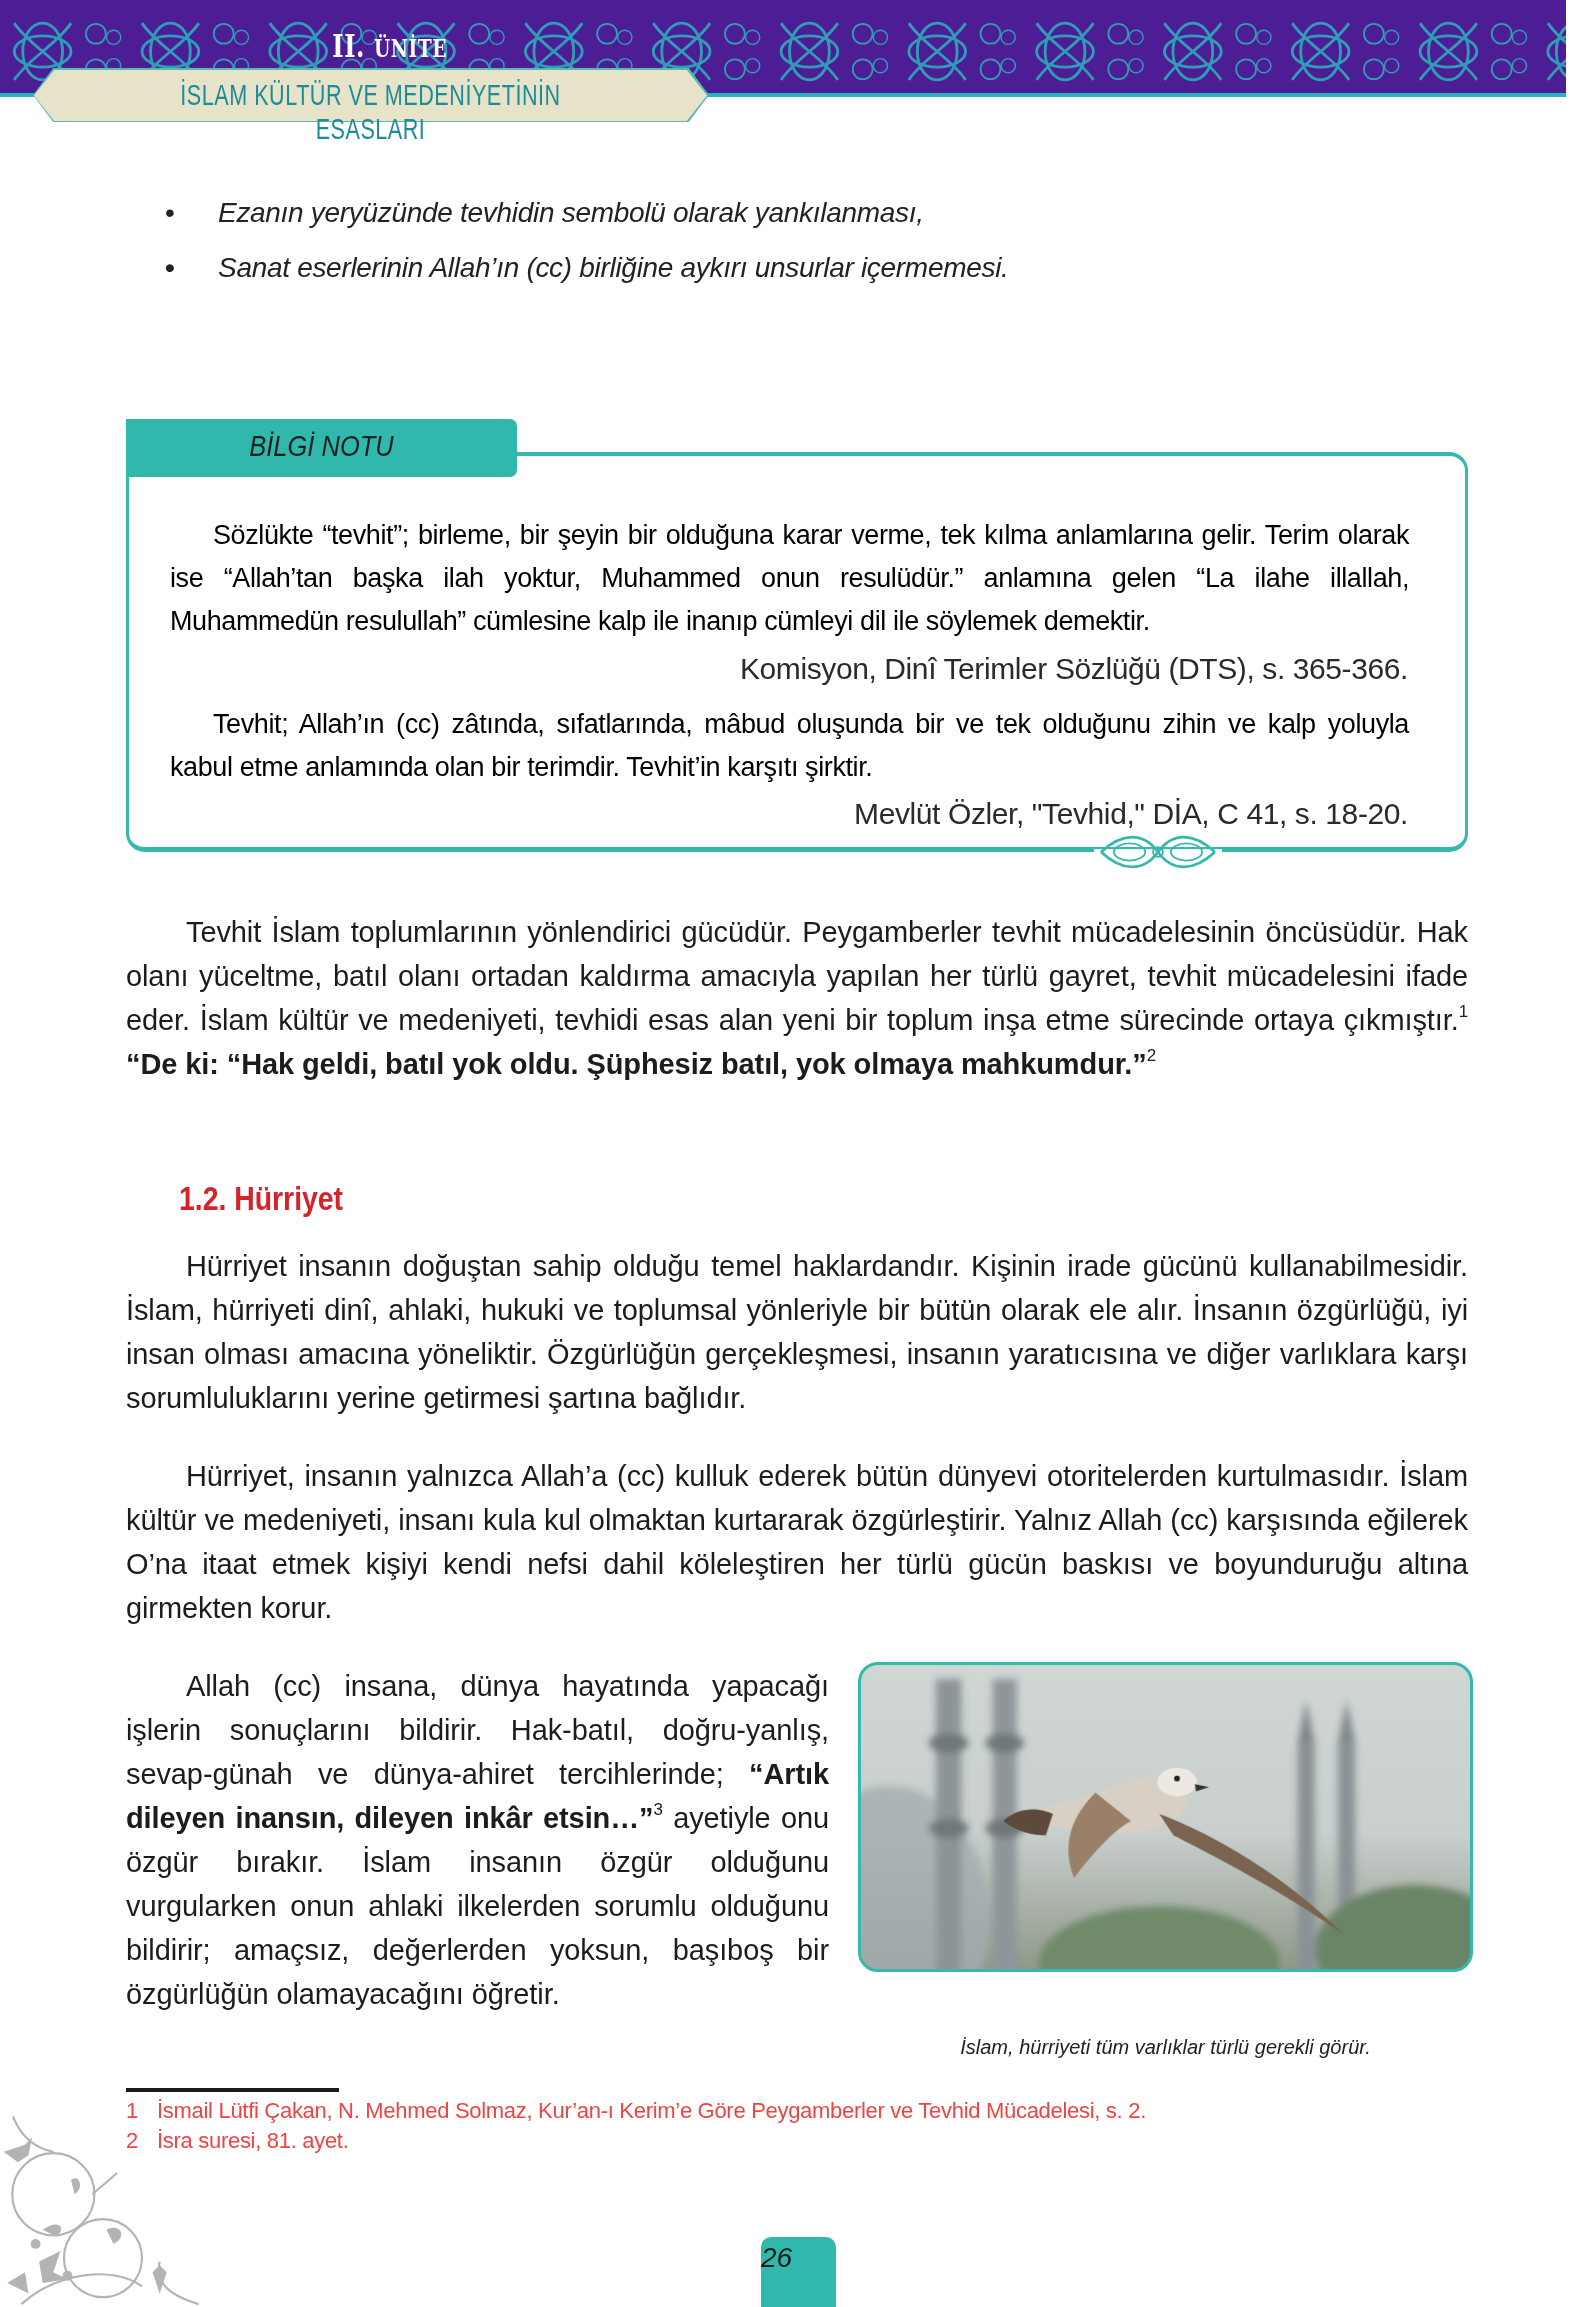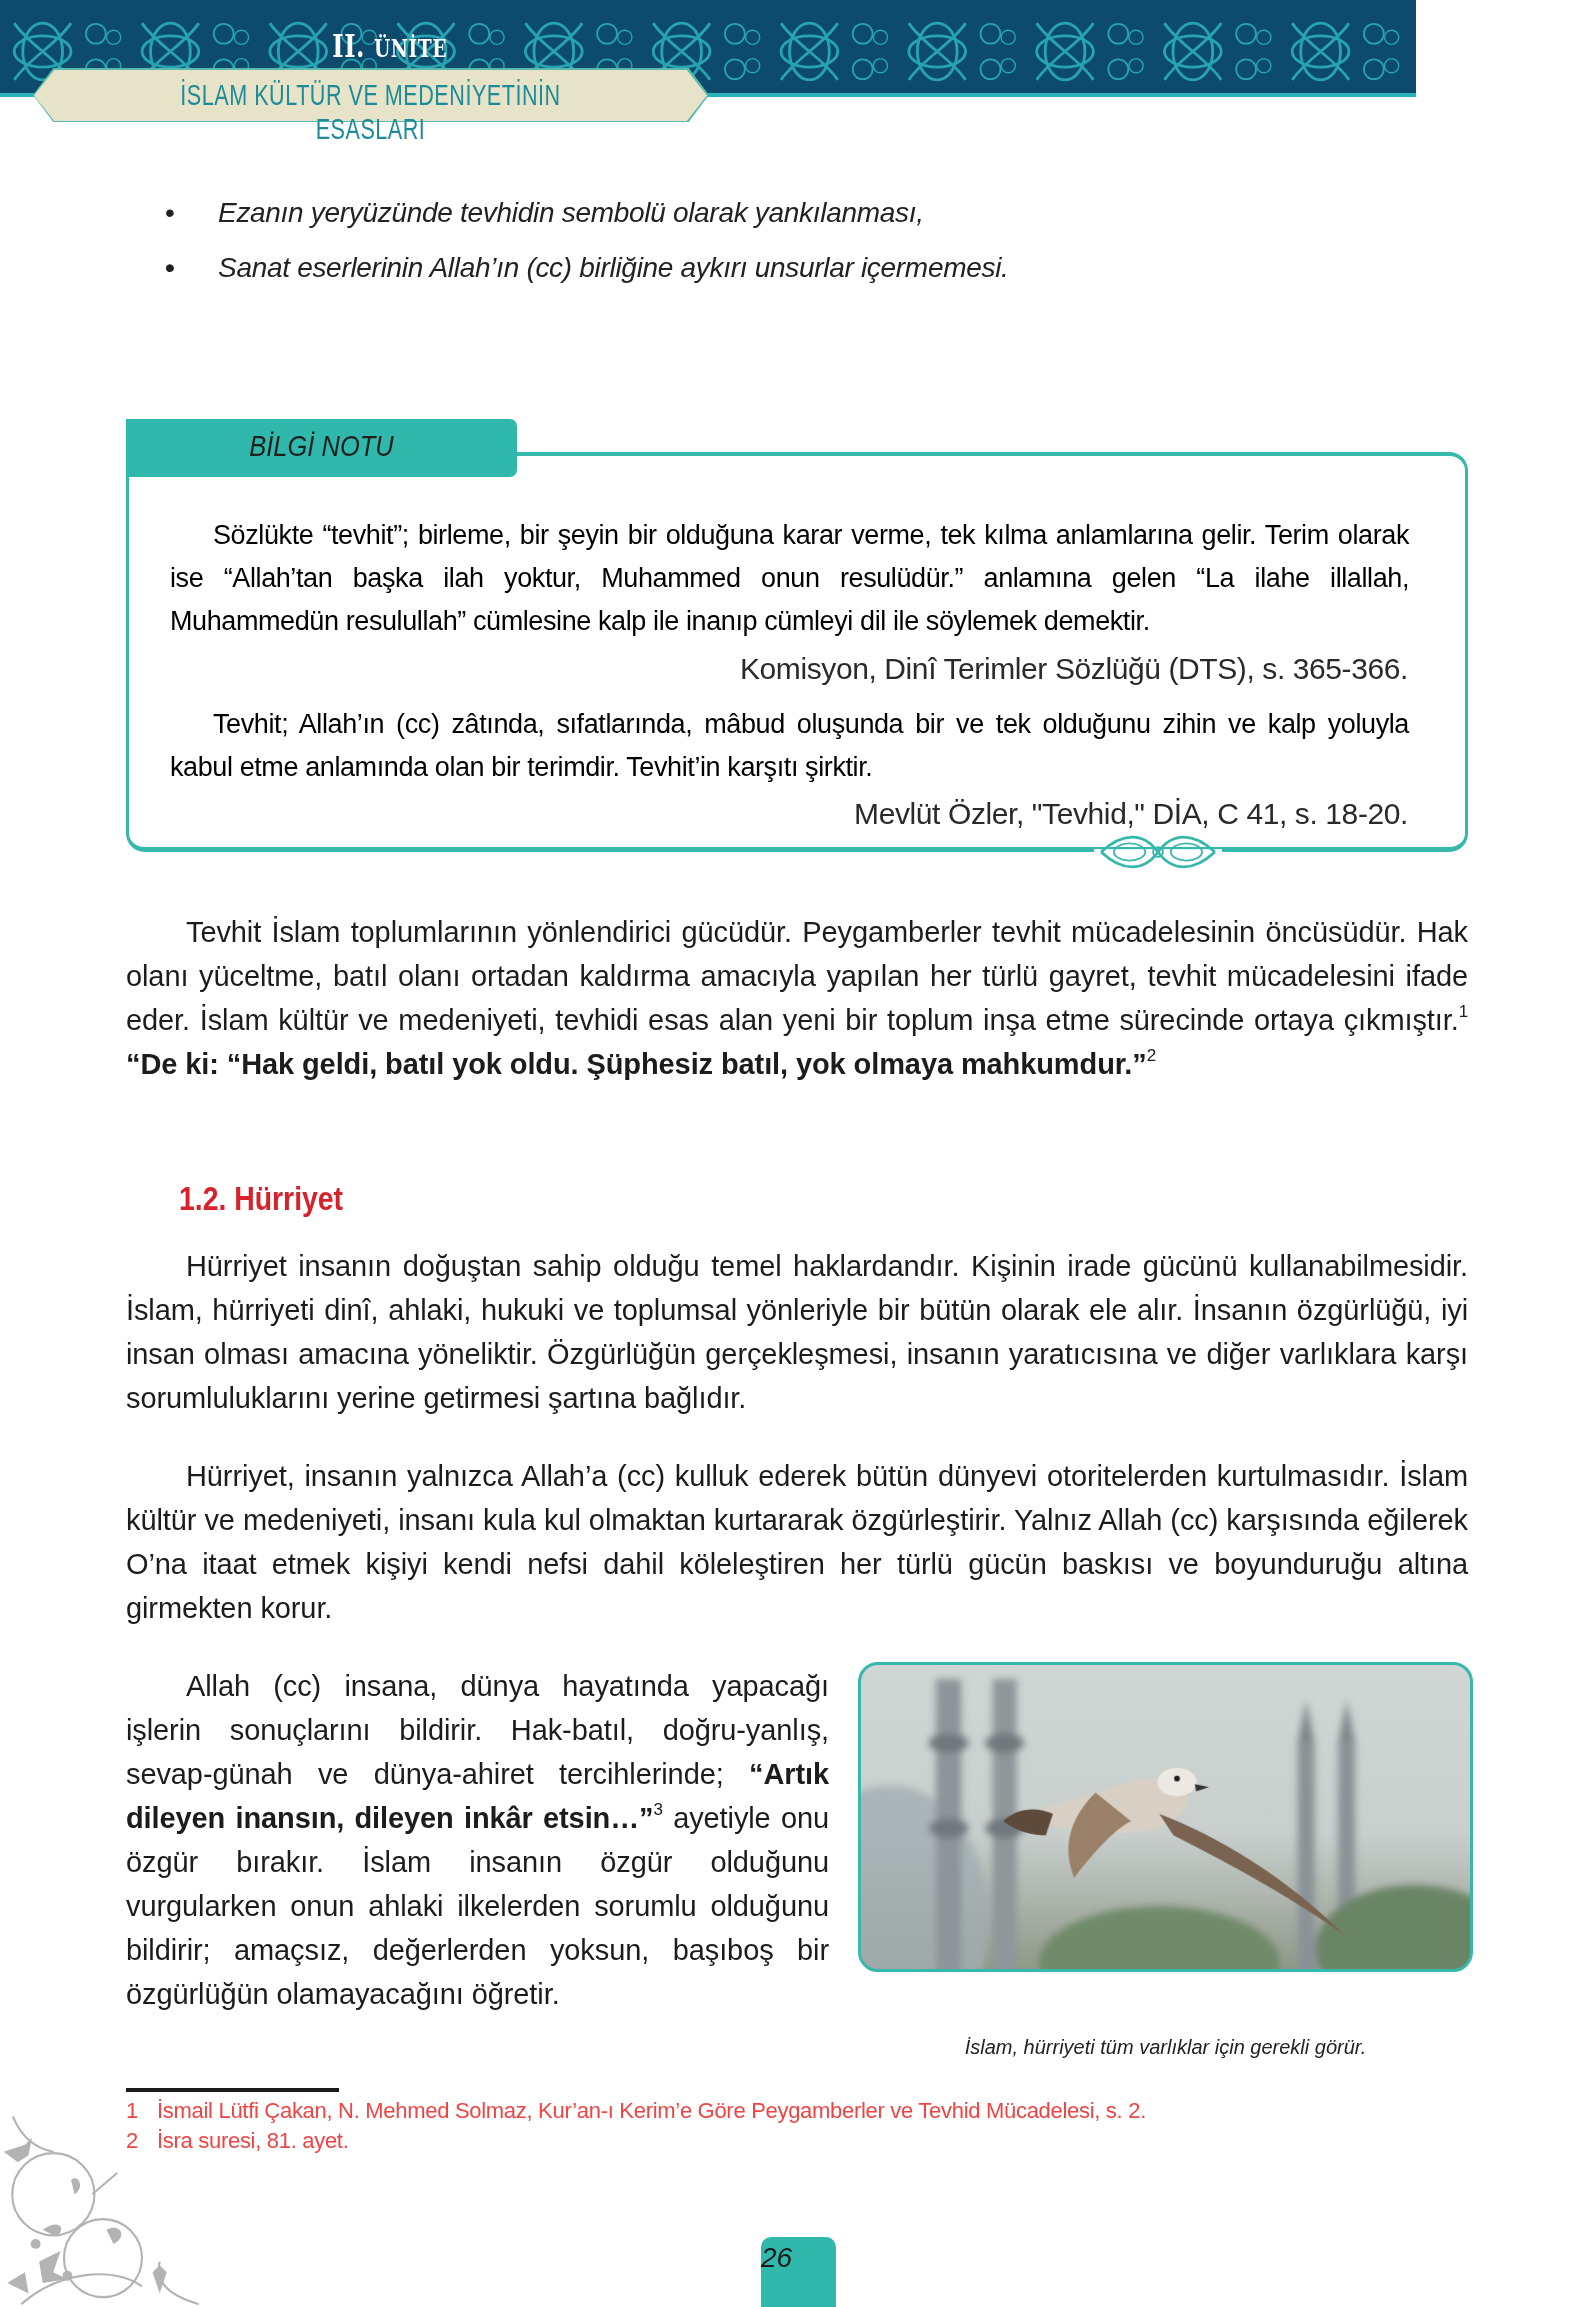--- a/index.html
+++ b/index.html
@@ -1,22 +1,22 @@
 <!DOCTYPE html>
 <html style="font-size:11.4px"><head>
   <meta charset="utf-8">
   <style>
     * { box-sizing: border-box; margin: 0; padding: 0; }
     html, body { width: 1594px; height: 2307px; background: #ffffff; overflow: hidden; }
     body { position: relative; font-family: "Liberation Sans", "DejaVu Sans", sans-serif; color: #1f1f1f; }
 
     
     .header-band {
-      position: absolute; left: 0; top: 0; width: 1416px; height: 97px;
-      background: #0c4a6e;
+      position: absolute; left: 0; top: 0; width: 1566px; height: 97px;
+      background: #4c1d95;
       border-bottom: 4.3px solid #27b3bd;
       overflow: hidden;
     }
     .header-band svg { position: absolute; left: 0; top: 15.6px; }
     .unit-title {
       position: absolute; top: 28px; left: 0; width: 781px; text-align: center;
       font-family: "DejaVu Serif", "Liberation Serif", serif; font-weight: bold;
       color: #ffffff; font-size: 31px; letter-spacing: 0.7px;
       transform: scaleX(0.78); transform-origin: 387px 0;
     }
@@ -230,21 +230,21 @@
       <path d="M200 220 C260 200, 300 190, 330 180 C360 170, 400 155, 430 160 C460 165, 470 190, 450 210 C430 235, 380 240, 340 235 Z" fill="#d8d0c4"></path>
       <path d="M330 180 C300 210, 280 250, 300 300 C330 260, 360 230, 380 220 Z" fill="#9a8068"></path>
       <path d="M420 210 C500 240, 600 300, 680 380 C610 330, 520 280, 440 240 Z" fill="#7a6350"></path>
       <path d="M200 220 C220 200, 250 200, 270 210 L260 240 C240 240, 220 235, 200 220 Z" fill="#5e4a3a"></path>
       <ellipse cx="445" cy="165" rx="28" ry="20" fill="#ece8e2"></ellipse>
       <circle cx="445" cy="160" r="4" fill="#222"></circle>
       <path d="M470 168 L490 172 L472 178 Z" fill="#333"></path>
     </g>
   </svg>
 </div>
-<div class="photo-caption">İslam, hürriyeti tüm varlıklar için gerekli görür.</div>
+<div class="photo-caption">İslam, hürriyeti tüm varlıklar türlü gerekli görür.</div>
 
 <div class="fn-rule"></div>
 <div class="footnotes">
   <div class="fn-item">
     <span class="fn-num">1</span><span>İsmail Lütfi Çakan, N. Mehmed Solmaz, Kur’an-ı Kerim’e Göre Peygamberler ve Tevhid Mücadelesi, s. 2.</span>
   </div>
   <div class="fn-item">
     <span class="fn-num">2</span><span>İsra suresi, 81. ayet.</span>
   </div>
 </div>

